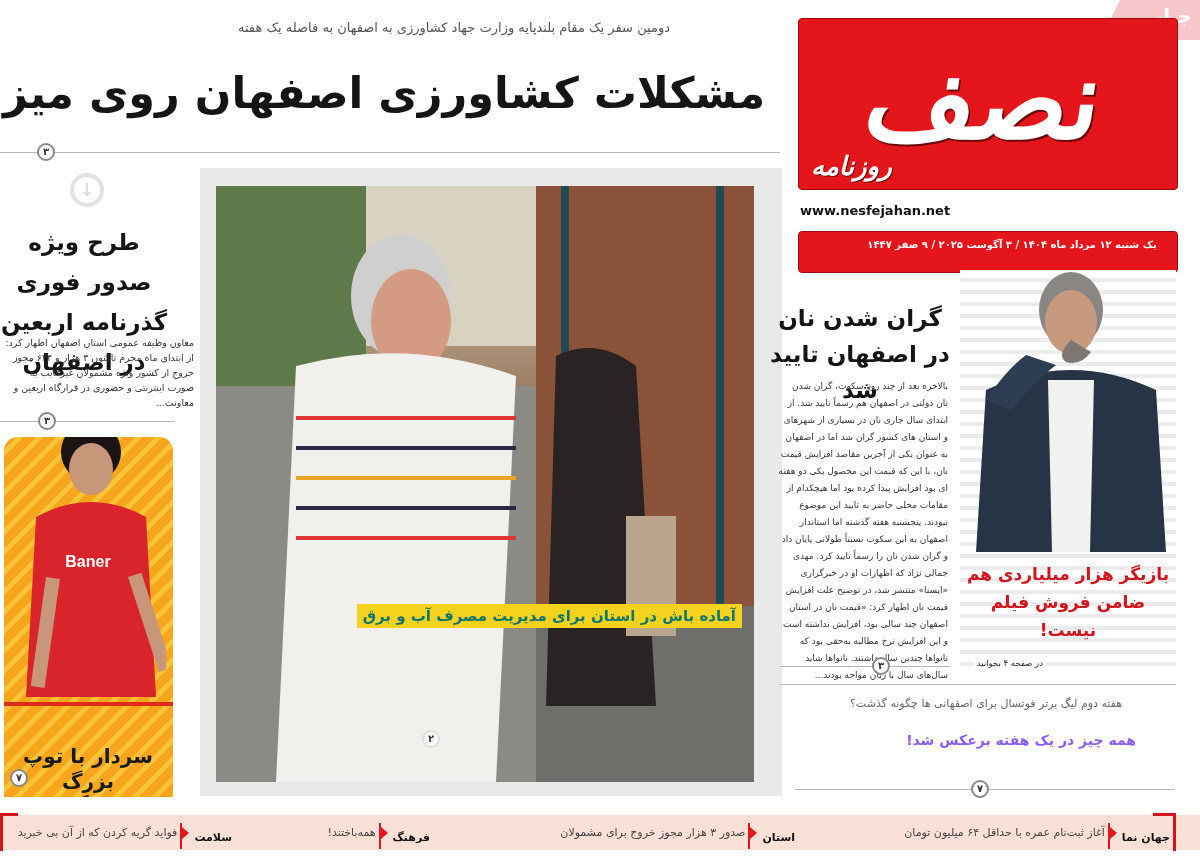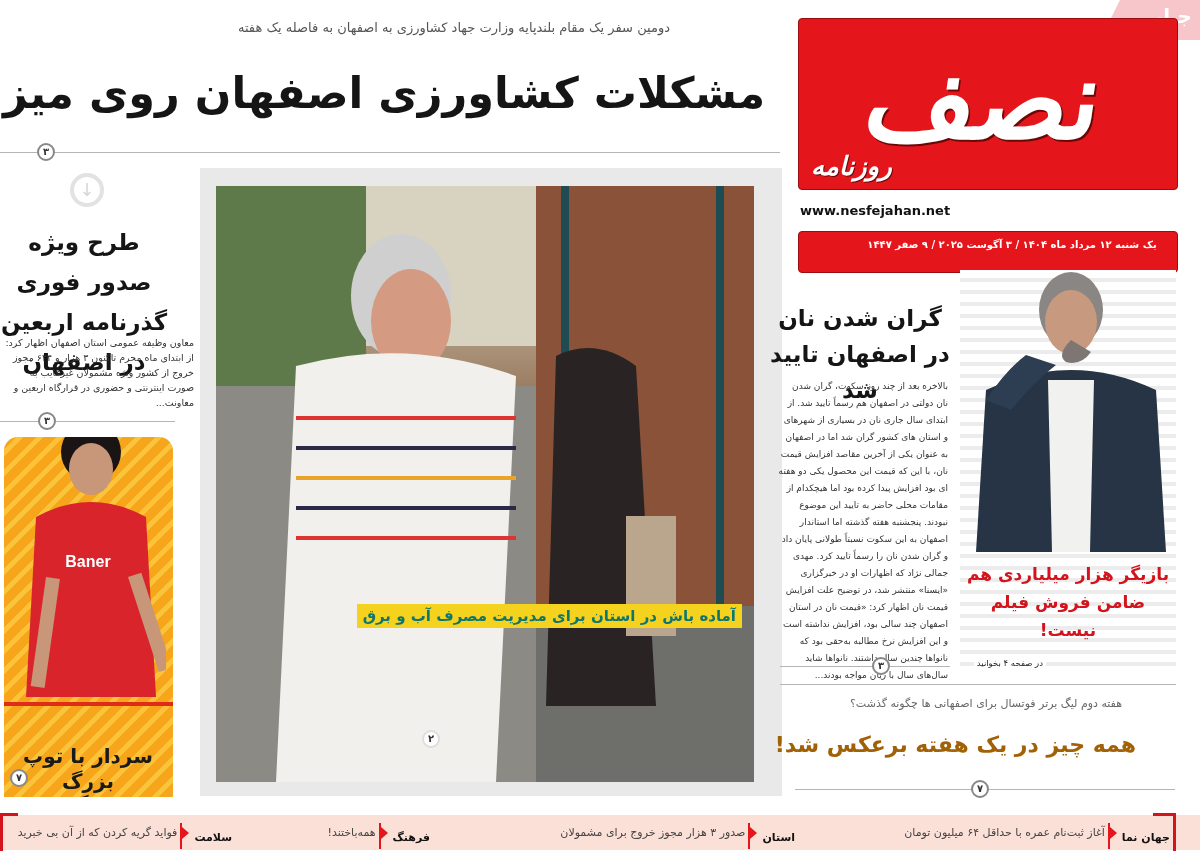--- a/index.html
+++ b/index.html
@@ -128,21 +128,21 @@
     position: absolute; right: 0; top: 290px; width: 216px; text-align: center;
     color: #d3141c; font-size: 17px; font-weight: bold; line-height: 28px;
   }
   .actor-readmore {
     position: absolute; right: 130px; top: 388px; font-size: 8.5px; color: #222; background: #fff; padding: 0 3px;
   }
   .futsal-kicker {
     right: 78px; top: 697px; font-size: 11px; color: #666; white-space: nowrap;
   }
   .futsal-headline {
-    right: 64px; top: 732px; font-size: 22px; font-weight: bold; color: #a16207; white-space: nowrap;
+    right: 64px; top: 732px; font-size: 14px; font-weight: bold; color: #8b5cf6; white-space: nowrap;
   }
 
   
   .ticker {
     left: 0; top: 815px; width: 1200px; height: 35px; background: #fbe0d8;
   }
   .ticker-bracket-r {
     right: 24px; top: 813px; width: 23px; height: 38px; border-top: 3px solid #d3141c; border-right: 3px solid #d3141c;
   }
   .ticker-bracket-l {

